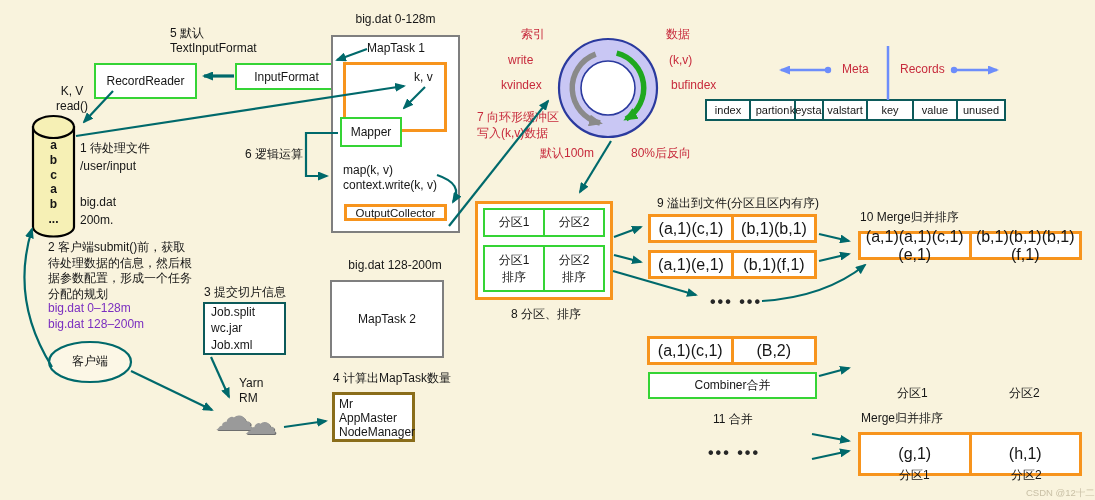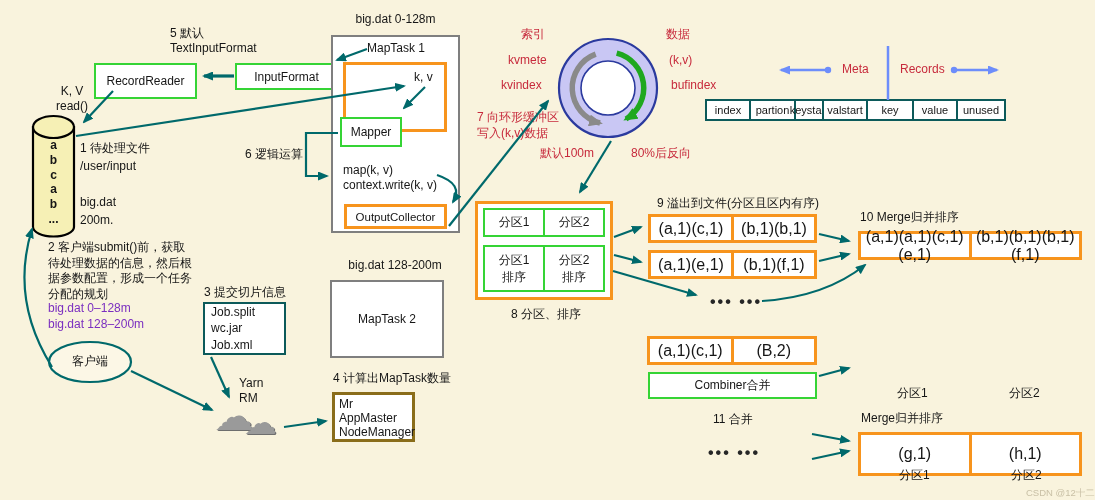--- a/index.html
+++ b/index.html
@@ -104,27 +104,27 @@
 
   <div class="lbl ctr" style="left:331px;top:12px;width:129px">big.dat 0-128m</div>
   <div class="frame gray-b" style="left:331px;top:35px;width:129px;height:198px"></div>
   <div class="lbl" style="left:367px;top:41px">MapTask 1</div>
   <div class="frame orange-b" style="left:343px;top:62px;width:104px;height:70px"></div>
   <div class="lbl" style="left:414px;top:70px">k, v</div>
   <div class="box green-b" style="left:340px;top:117px;width:62px;height:30px">Mapper</div>
   <div class="lbl" style="left:245px;top:147px">6 逻辑运算</div>
   <div class="lbl" style="left:343px;top:163px">map(k, v)</div>
   <div class="lbl" style="left:343px;top:178px">context.write(k, v)</div>
-  <div class="box orange-b" style="left:344px;top:204px;width:103px;height:25px;font-size:11.5px">OutputCollector</div>
+  <div class="box orange-b" style="left:344px;top:204px;width:103px;height:17px;font-size:11.5px">OutputCollector</div>
 
   <div class="lbl ctr" style="left:330px;top:258px;width:130px">big.dat 128-200m</div>
   <div class="box gray-b" style="left:330px;top:280px;width:114px;height:78px">MapTask 2</div>
 
   <div class="lbl red" style="left:521px;top:27px">索引</div>
-  <div class="lbl red" style="left:508px;top:53px">kvmete</div>
+  <div class="lbl red" style="left:508px;top:53px">write</div>
   <div class="lbl red" style="left:501px;top:78px">kvindex</div>
   <div class="lbl red" style="left:666px;top:27px">数据</div>
   <div class="lbl red" style="left:669px;top:53px">(k,v)</div>
   <div class="lbl red" style="left:671px;top:78px">bufindex</div>
   <div class="lbl red" style="left:477px;top:109px;line-height:16px">7 向环形缓冲区
 写入(k,v)数据</div>
   <div class="lbl red" style="left:540px;top:146px">默认100m</div>
   <div class="lbl red" style="left:631px;top:146px">80%后反向</div>
 
   <div class="lbl red" style="left:842px;top:62px">Meta</div>

